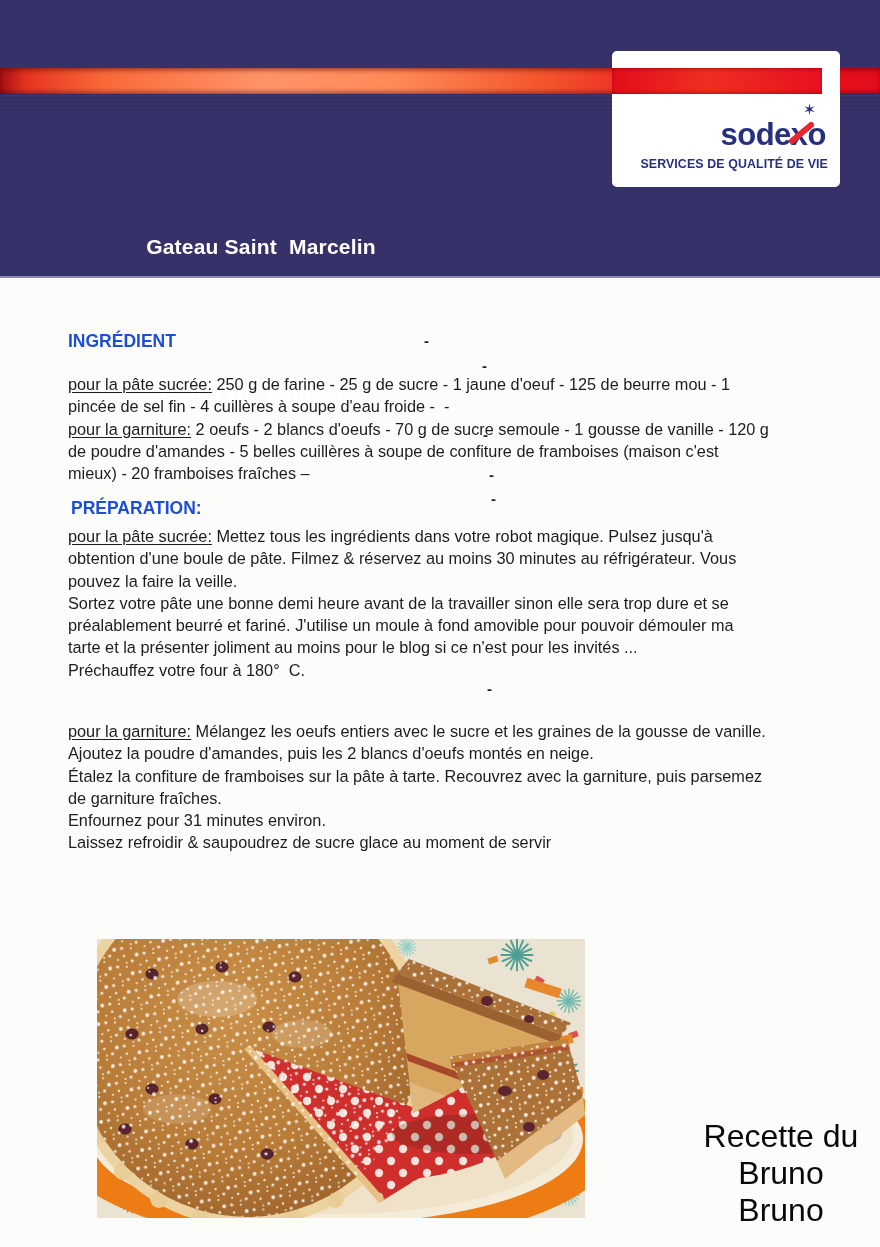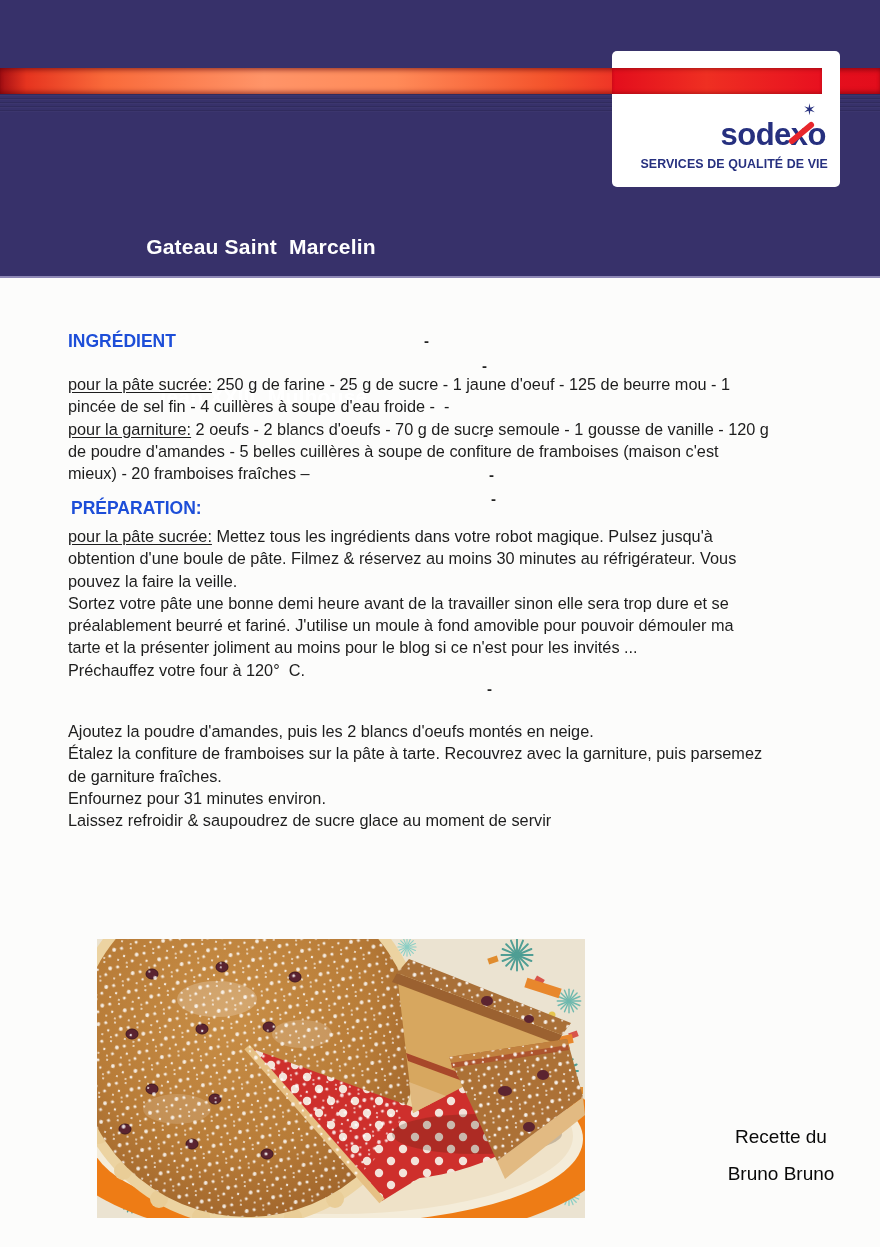--- a/index.html
+++ b/index.html
@@ -75,21 +75,21 @@
   .stray-dash{
     position:absolute; font-size:15px; font-weight:bold; color:#222; line-height:1;
   }
   
   .photo{
     position:absolute; left:97px; top:939px; width:488px; height:279px;
   }
   .photo svg{display:block; width:100%; height:100%;}
   .credit{
     position:absolute; left:696px; top:1118px; width:170px;
-    text-align:center; font-size:19px; line-height:37px; color:#090909;
+    text-align:center; font-size:32px; line-height:37px; color:#090909;
   }
 </style>
 </head>
 <body>
 
 <div class="page" style="--navy: #37316a; --logo-navy: #26307f; --logo-red: #e8272c;">
 
   <div class="header">
     <div class="stripe"></div>
     <div class="streaks"></div>
@@ -116,24 +116,25 @@
     </div>
 
   <div id="preparation-heading" class="sec-heading">PRÉPARATION:</div>
   <div id="preparation-lines" class="text-block">
       <div class="tline"><span class="lead">pour la pâte sucrée:</span> Mettez tous les ingrédients dans votre robot magique. Pulsez jusqu'à</div>
       <div class="tline">obtention d'une boule de pâte. Filmez &amp; réservez au moins 30 minutes au réfrigérateur. Vous</div>
       <div class="tline">pouvez la faire la veille.</div>
       <div class="tline">Sortez votre pâte une bonne demi heure avant de la travailler sinon elle sera trop dure et se</div>
       <div class="tline">préalablement beurré et fariné. J'utilise un moule à fond amovible pour pouvoir démouler ma</div>
       <div class="tline">tarte et la présenter joliment au moins pour le blog si ce n'est pour les invités ...</div>
-      <div class="tline">Préchauffez votre four à 120°  C.</div>
+      <div class="tline">Préchauffez votre four à 180°  C.</div>
     </div>
 
   <div id="garnish-lines" class="text-block">
+      <div class="tline"><span class="lead">pour la garniture:</span> Mélangez les oeufs entiers avec le sucre et les graines de la gousse de vanille.</div>
       <div class="tline">Ajoutez la poudre d'amandes, puis les 2 blancs d'oeufs montés en neige.</div>
       <div class="tline">Étalez la confiture de framboises sur la pâte à tarte. Recouvrez avec la garniture, puis parsemez</div>
       <div class="tline">de garniture fraîches.</div>
       <div class="tline">Enfournez pour 31 minutes environ.</div>
       <div class="tline">Laissez refroidir &amp; saupoudrez de sucre glace au moment de servir</div>
     </div>
 
   <div class="photo" role="img" aria-label="Tarte amandine aux framboises saupoudrée de sucre glace, une part coupée, sur assiette orange à pois rouges et blancs">
     <svg viewBox="0 0 488 279" preserveAspectRatio="none">
       <defs>

